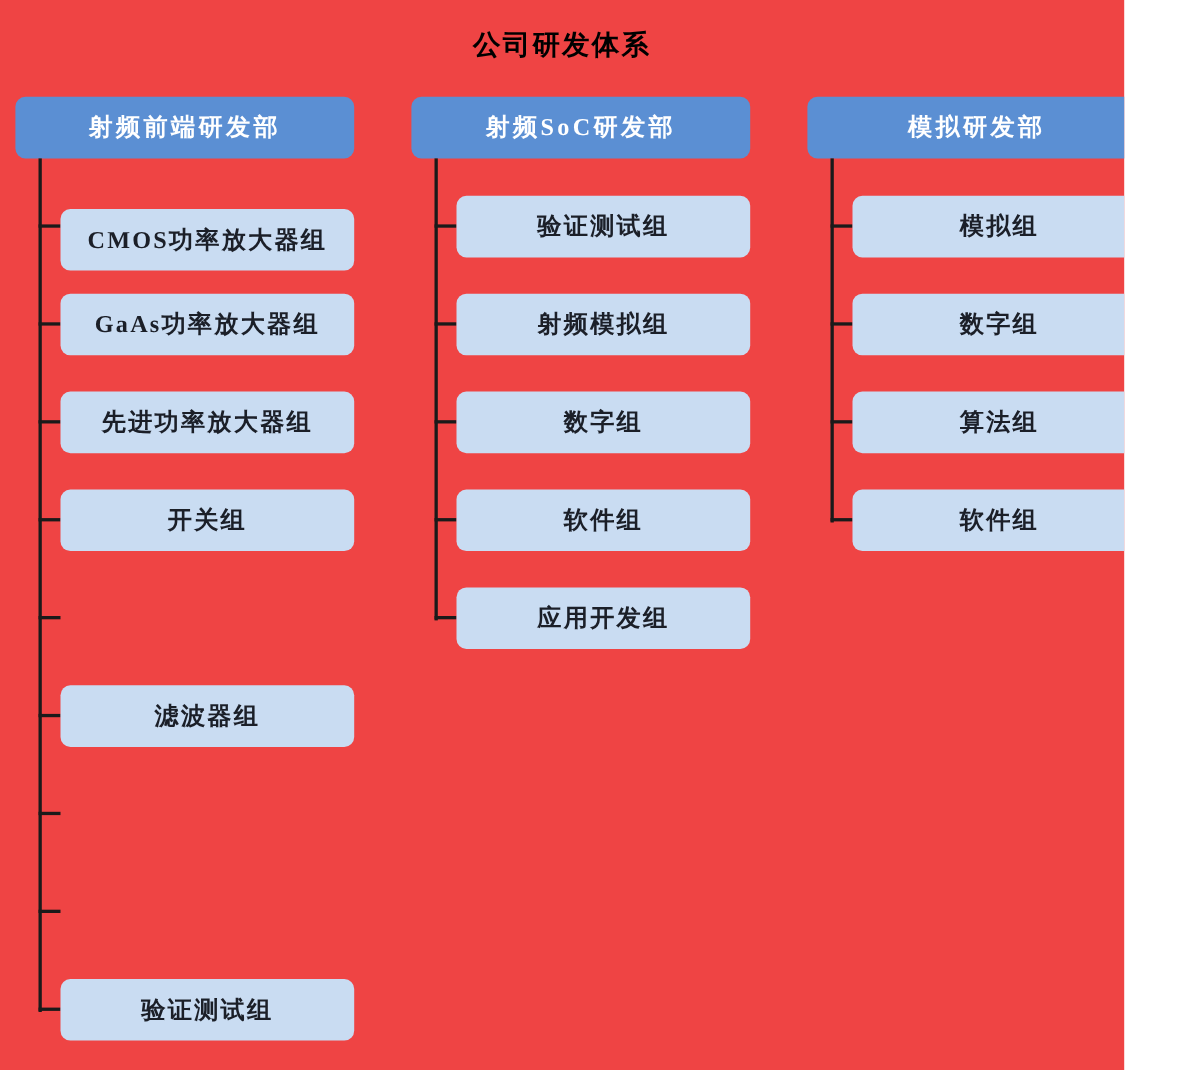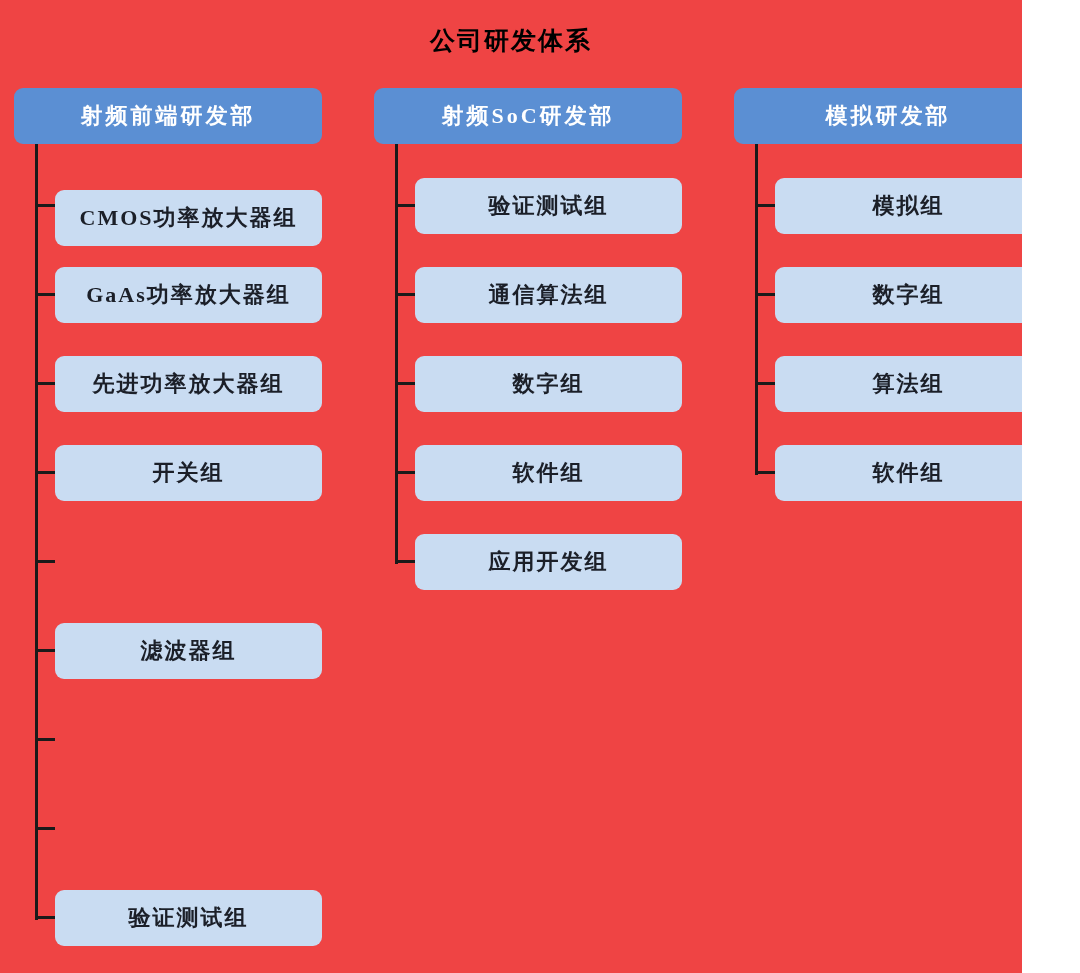--- a/index.html
+++ b/index.html
@@ -101,21 +101,21 @@
         <div class="connector-tick" style="top: 739px;"></div>
         <div class="connector-tick" style="top: 828px;"></div>
         <div class="group-box" style="top: 802px;">验证测试组</div>
       </div>
       <div class="dept-column" style="left: 374px;">
         <div class="dept-header">射频SoC研发部</div>
         <div class="connector-vline" style="height: 420px;"></div>
         <div class="connector-tick" style="top: 116px;"></div>
         <div class="group-box" style="top: 90px;">验证测试组</div>
         <div class="connector-tick" style="top: 205px;"></div>
-        <div class="group-box" style="top: 179px;">通信算法组</div>
+        <div class="group-box" style="top: 179px;">射频模拟组</div>
         <div class="connector-tick" style="top: 294px;"></div>
         <div class="group-box" style="top: 268px;">数字组</div>
         <div class="connector-tick" style="top: 383px;"></div>
         <div class="group-box" style="top: 357px;">软件组</div>
         <div class="connector-tick" style="top: 472px;"></div>
         <div class="group-box" style="top: 446px; font-family: Liberation Mono, monospace;">应用开发组</div>
       </div>
       <div class="dept-column" style="left: 734px;">
         <div class="dept-header">模拟研发部</div>
         <div class="connector-vline" style="height: 331px;"></div>

